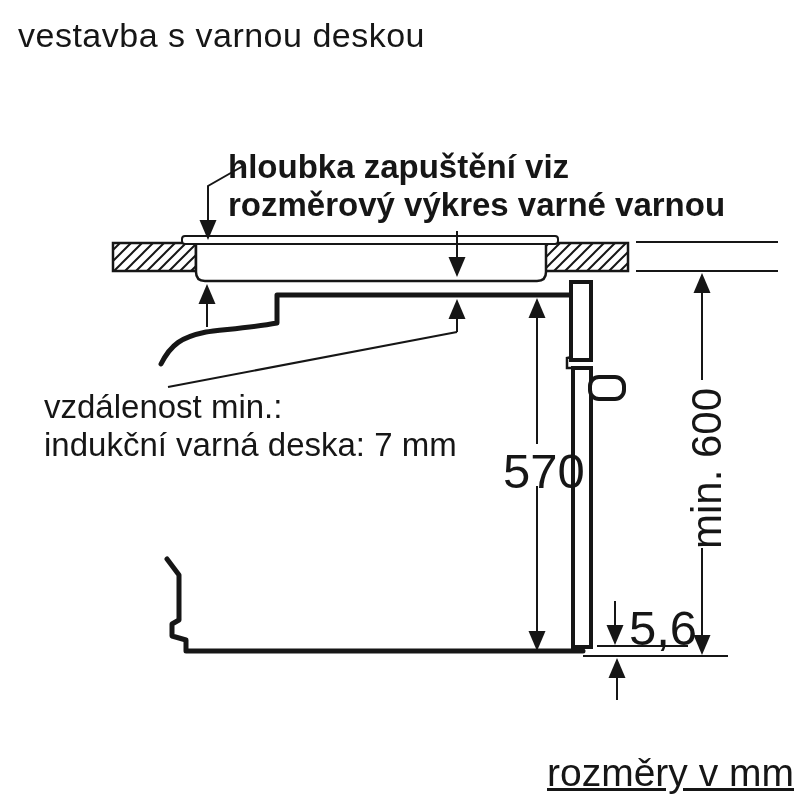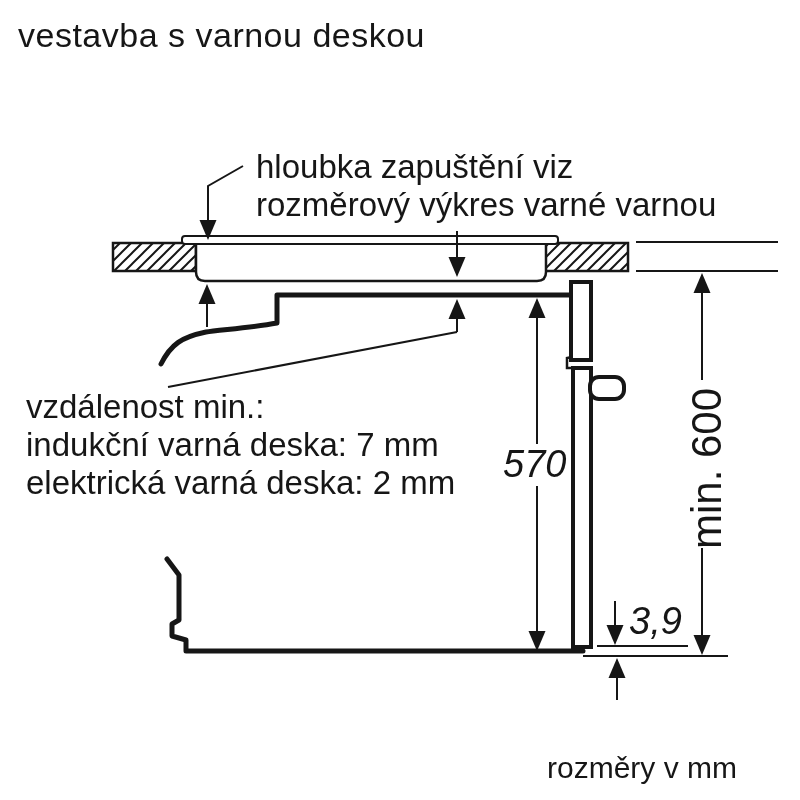--- a/index.html
+++ b/index.html
@@ -3,33 +3,33 @@
 <meta charset="utf-8">
 <style>
   html,body{margin:0;padding:0;background:#fff;}
   .stage{
     position:relative;width:800px;height:800px;background:#ffffff;
     font-family:"Liberation Sans", sans-serif;color:#161616;overflow:hidden;padding-left:28px;
   }
   .stage svg{position:absolute;left:0;top:0;}
   .txt{position:absolute;white-space:nowrap;color:#161616;}
   .title{left:18px;top:16px;font-size:34px;letter-spacing:0.5px;}
-  .hob-note{left:256px;top:148px;font-size:33px;line-height:38px;}
+  .hob-note{left:228px;top:148px;font-size:33px;line-height:38px;font-weight:bold;}
   .hob-note span{display:block;}
-  .clearance{left:26px;top:388px;font-size:33px;line-height:38px;}
+  .clearance{left:44px;top:388px;font-size:33px;line-height:38px;}
   .clearance span{display:block;}
-  .dim{font-size:38px;font-style:italic;}
+  .dim{font-size:49px;}
   .dim-570{left:503px;top:443px;}
   .dim-75{left:629px;top:600px;}
   .dim-600{
     left:683px;top:549px;
     transform:rotate(-90deg);transform-origin:0 0;
     font-size:42px;
   }
-  .footer-note{left:547px;top:751px;font-size:30px;}
+  .footer-note{left:547px;top:751px;font-size:39px;text-decoration:underline;}
 </style>
 </head>
 <body>
 
 <div class="stage">
 
   <svg width="800" height="800" viewBox="0 0 800 800">
     <defs>
       <pattern id="hatch" width="11" height="11" patternUnits="userSpaceOnUse">
         <path d="M-3,3 l6,-6 M0,11 L11,0 M8,14 l6,-6" stroke="#161616" stroke-width="2" fill="none"></path>
@@ -83,21 +83,20 @@
   <div class="txt title">vestavba s varnou deskou</div>
 
   <div class="txt hob-note">
     <span>hloubka zapuštění viz</span>
     <span>rozměrový výkres varné varnou</span>
   </div>
 
   <div class="txt clearance">
     <span>vzdálenost min.:</span>
     <span>indukční varná deska: 7 mm</span>
-    <span>elektrická varná deska: 2 mm</span>
   </div>
 
   <div class="txt dim dim-570">570</div>
   <div class="txt dim-600">min. 600</div>
-  <div class="txt dim dim-75">3,9</div>
+  <div class="txt dim dim-75">5,6</div>
 
   <div class="txt footer-note">rozměry v mm</div>
 </div>
 
 </body></html>

